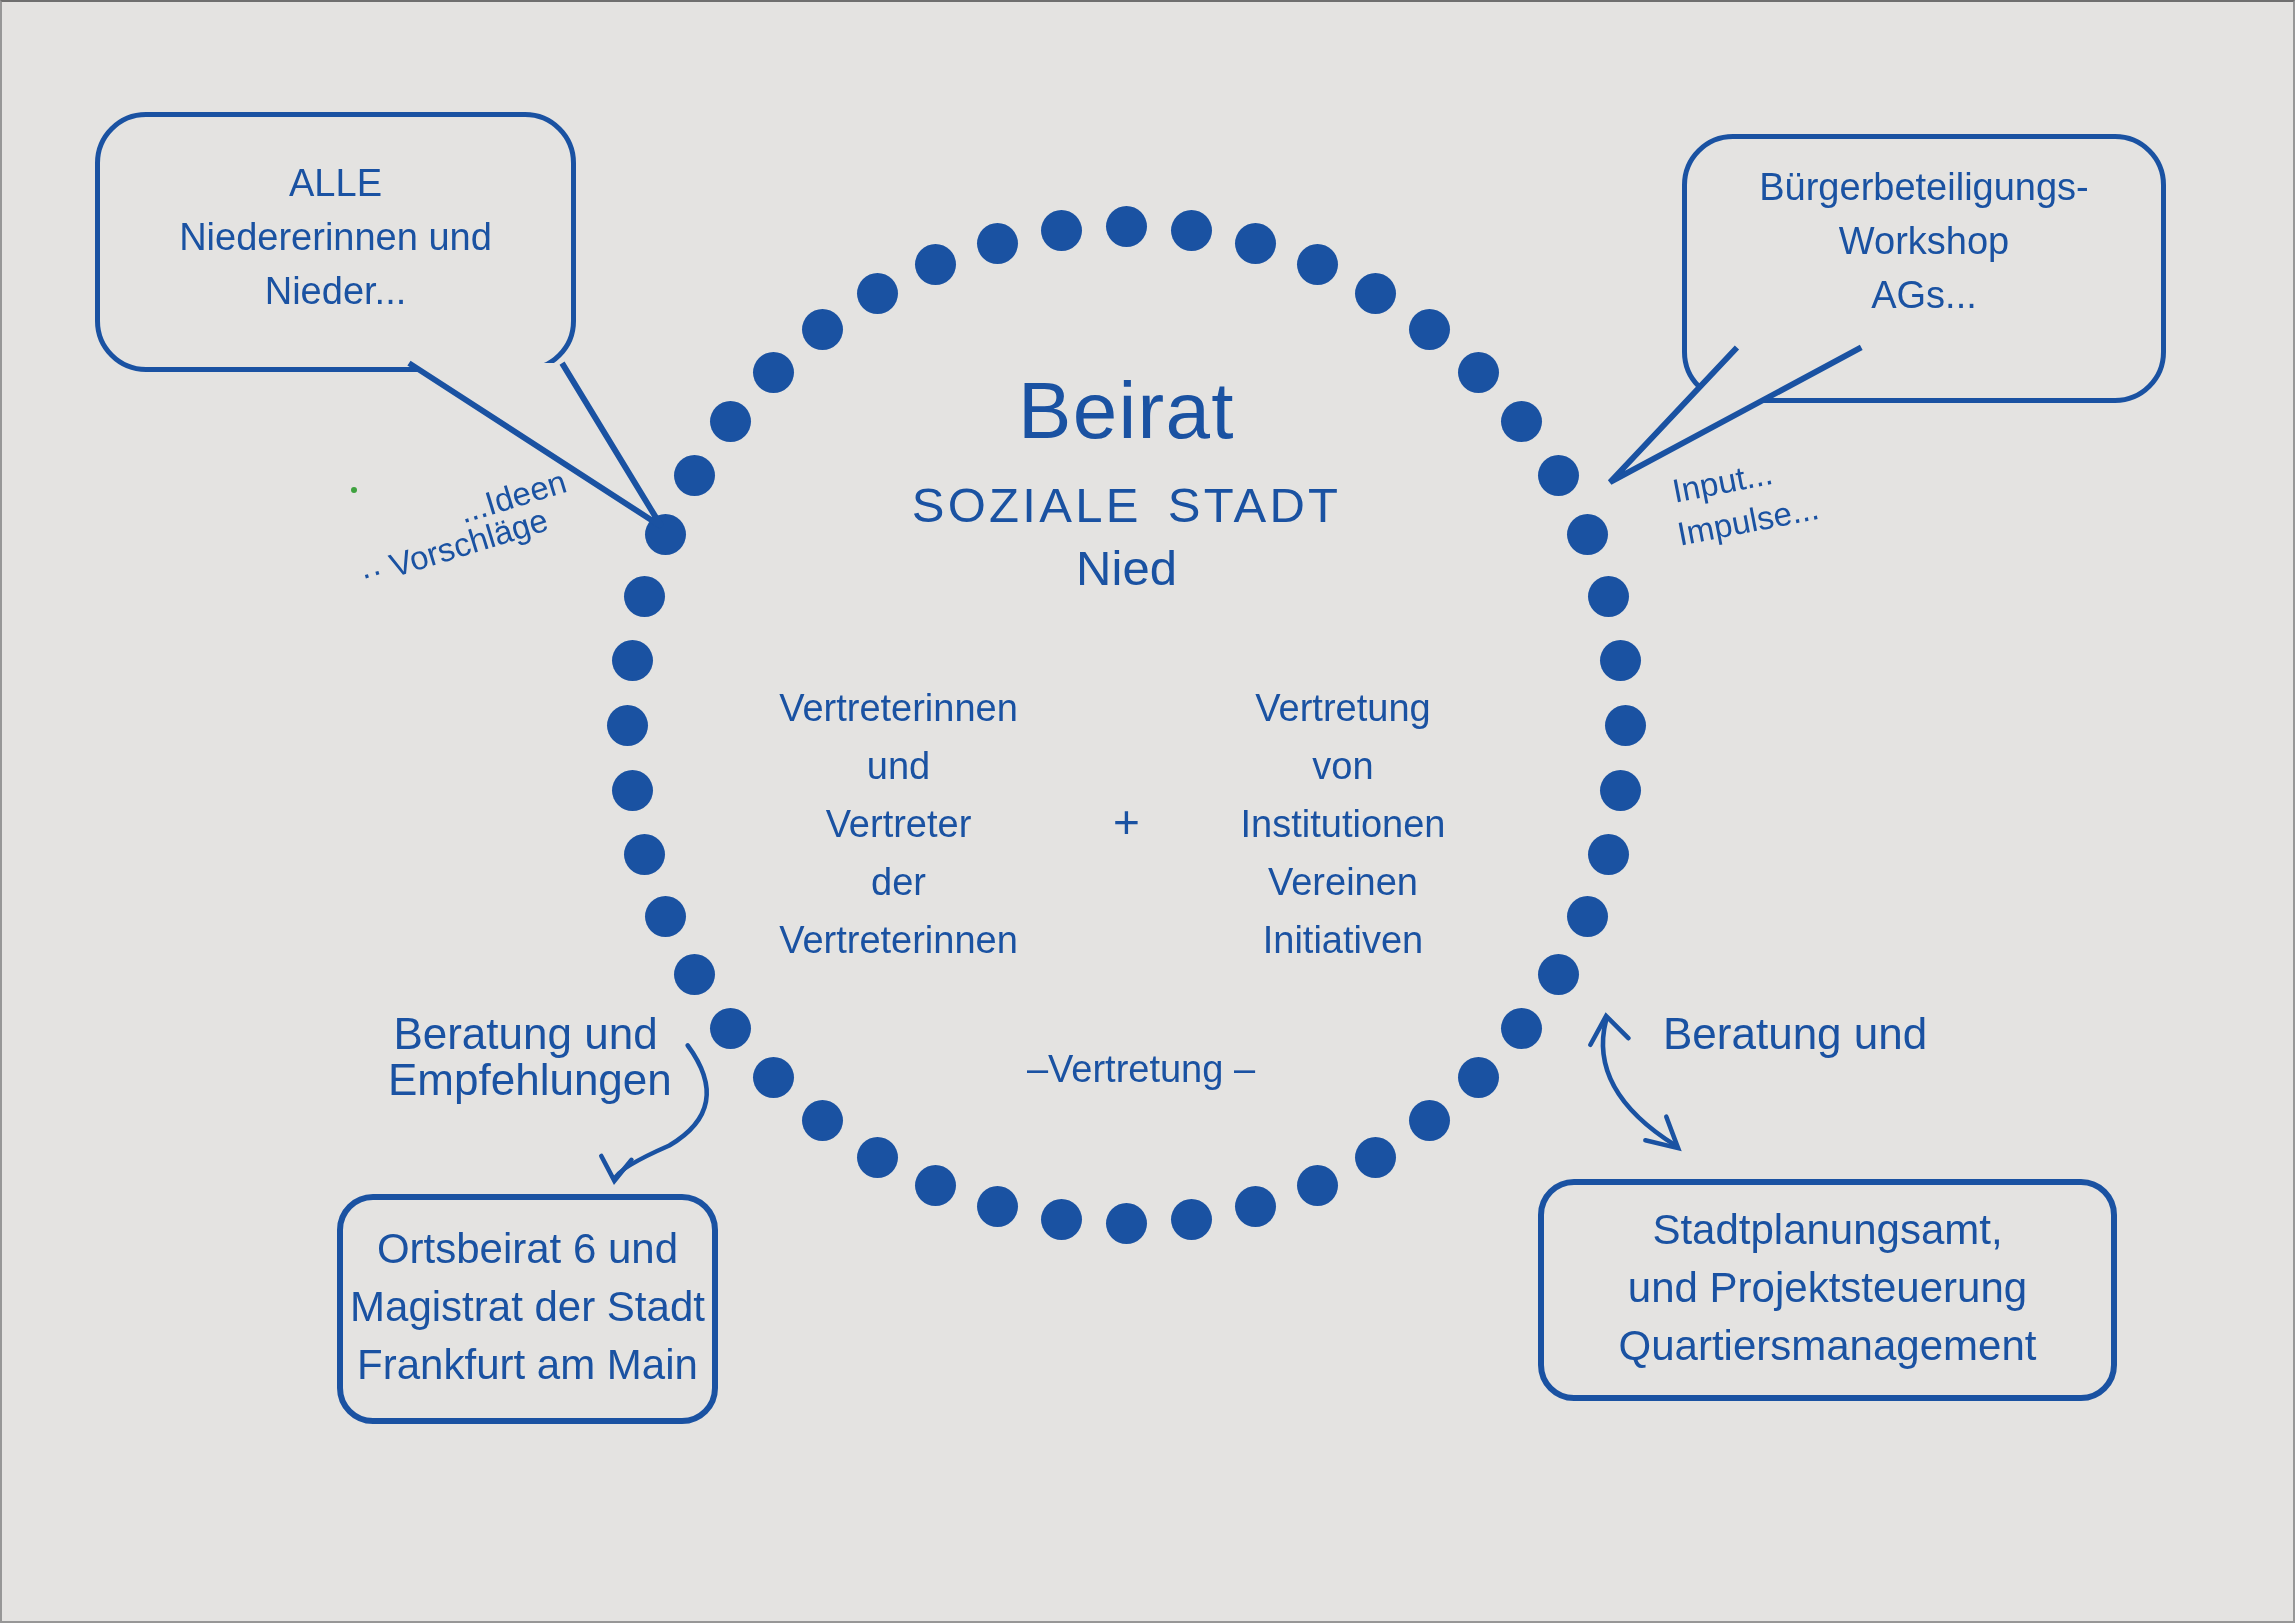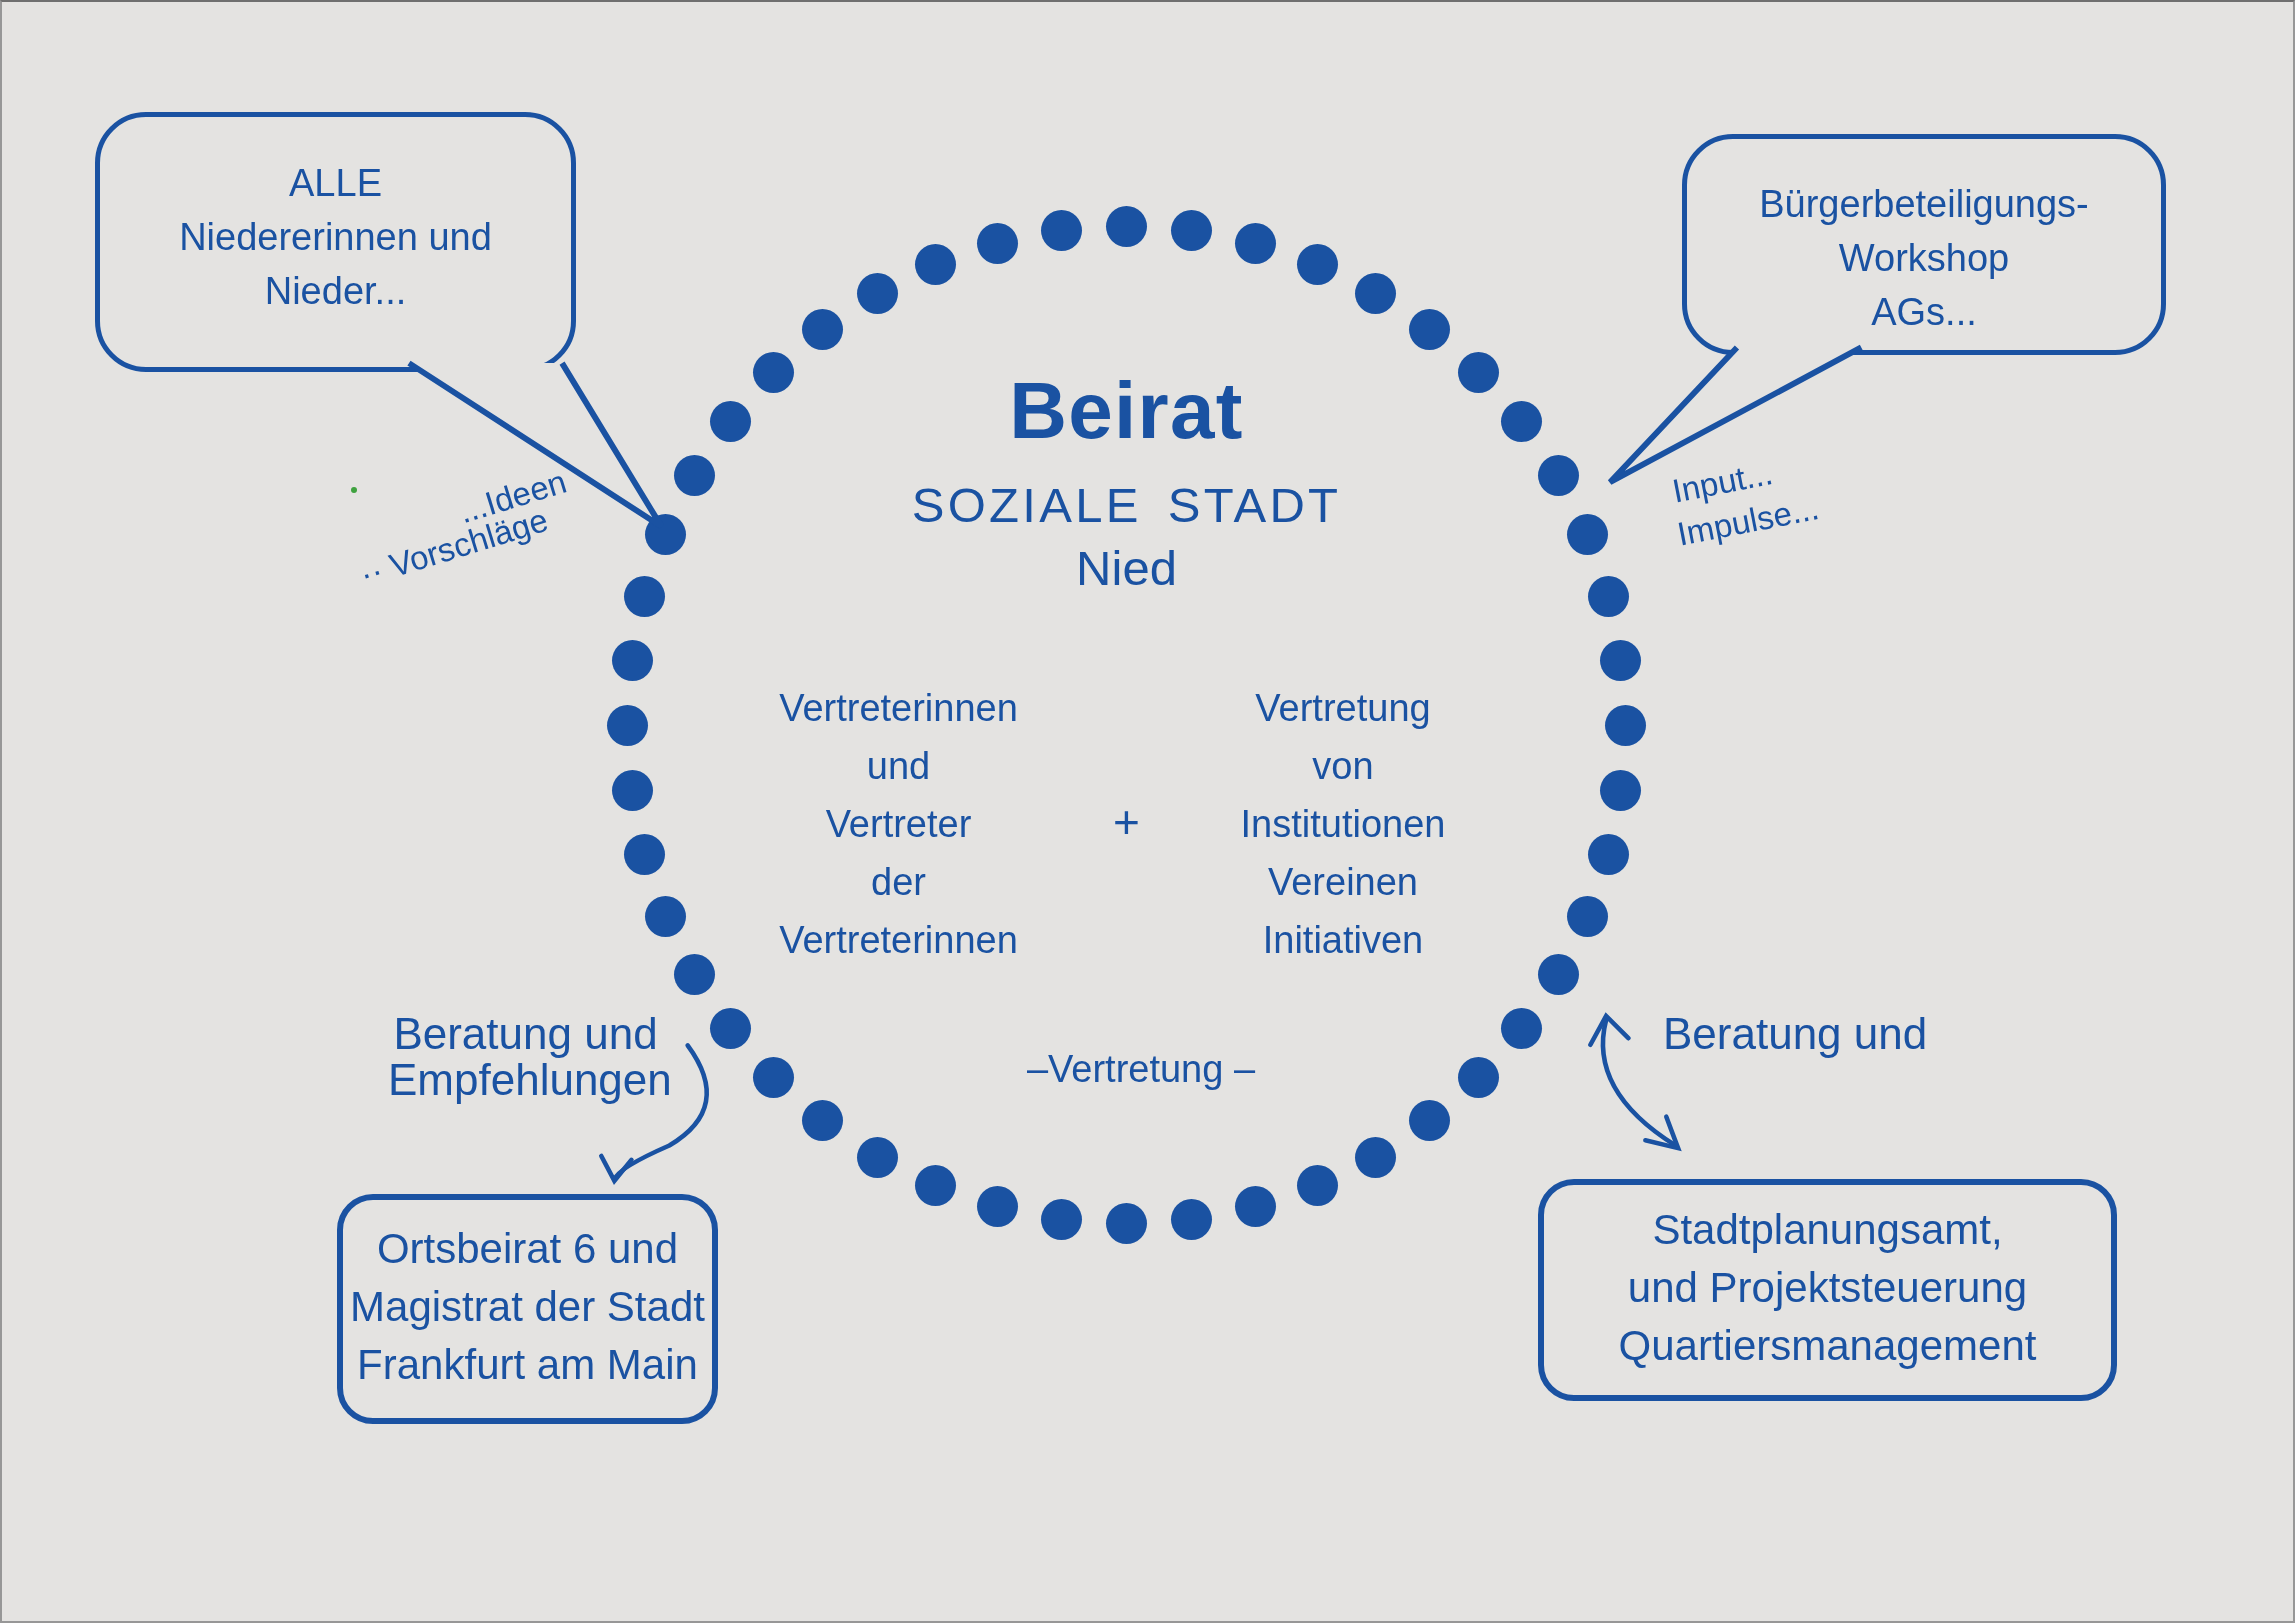--- a/index.html
+++ b/index.html
@@ -17,21 +17,21 @@
   .bubble {
     position:absolute; border:5.9px solid var(--blue); border-radius:51px;
     text-align:center; z-index:1; font-size:38px; line-height:54px;
   }
   .box {
     position:absolute; border:6.5px solid var(--blue); border-radius:36px;
     text-align:center; z-index:1; font-size:42px; line-height:58px;
   }
   .svg-layer { position:absolute; left:0; top:0; z-index:2; pointer-events:none; }
   .center-title { position:absolute; left:732px; top:365px; width:785px; text-align:center; }
-  .center-title .t1 { font-size:80px; font-weight:bold; letter-spacing:1.3px; line-height:1.1; }
+  .center-title .t1 { font-size:80px; font-weight:normal; letter-spacing:1.3px; line-height:1.1; }
   .center-title .t2 { font-size:49px; letter-spacing:3.3px; margin-top:23.6px; line-height:1.1; word-spacing:9.2px; }
   .center-title .t3 { font-size:49px; margin-top:9.2px; line-height:1.1; }
   .column { position:absolute; top:677px; font-size:38px; line-height:58px; text-align:center; }
   .col-left { left:700px; width:393px; }
   .col-right { left:1158px; width:366px; }
   .plus-sign { position:absolute; left:1105px; top:793px; width:39px; text-align:center; font-size:46px; }
   .stimmrecht { position:absolute; left:936px; top:1046px; width:406px; text-align:center; font-size:38px; }
   .small-label { position:absolute; font-size:44px; line-height:46px; }
   .rot-label { position:absolute; font-size:33px; white-space:nowrap; transform-origin:left center; }
   .green-dot { position:absolute; left:349px; top:485px; width:5.9px; height:5.9px; border-radius:50%; background:var(--green); }
@@ -115,21 +115,21 @@
 </div>
 
 <div class="stimmrecht">–Vertretung –</div>
 
 <div class="bubble" style="left:93px; top:110px; width:481px; height:260px; padding-top:39px;">
   <div>ALLE</div>
   <div>Niedererinnen und</div>
   <div>Nieder...</div>
 </div>
 
-<div class="bubble" style="left:1680px; top:132px; width:484px; height:221px; padding-top:38px;">
+<div class="bubble" style="left:1680px; top:132px; width:484px; height:269px; padding-top:21px;">
   <div>Bürgerbeteiligungs-</div>
   <div>Workshop</div>
   <div>AGs...</div>
 </div>
 
 <div class="box" style="left:335px; top:1192px; width:381px; height:230px; padding-top:19.6px;">
   <div>Ortsbeirat 6 und</div>
   <div>Magistrat der Stadt</div>
   <div>Frankfurt am Main</div>
 </div>

